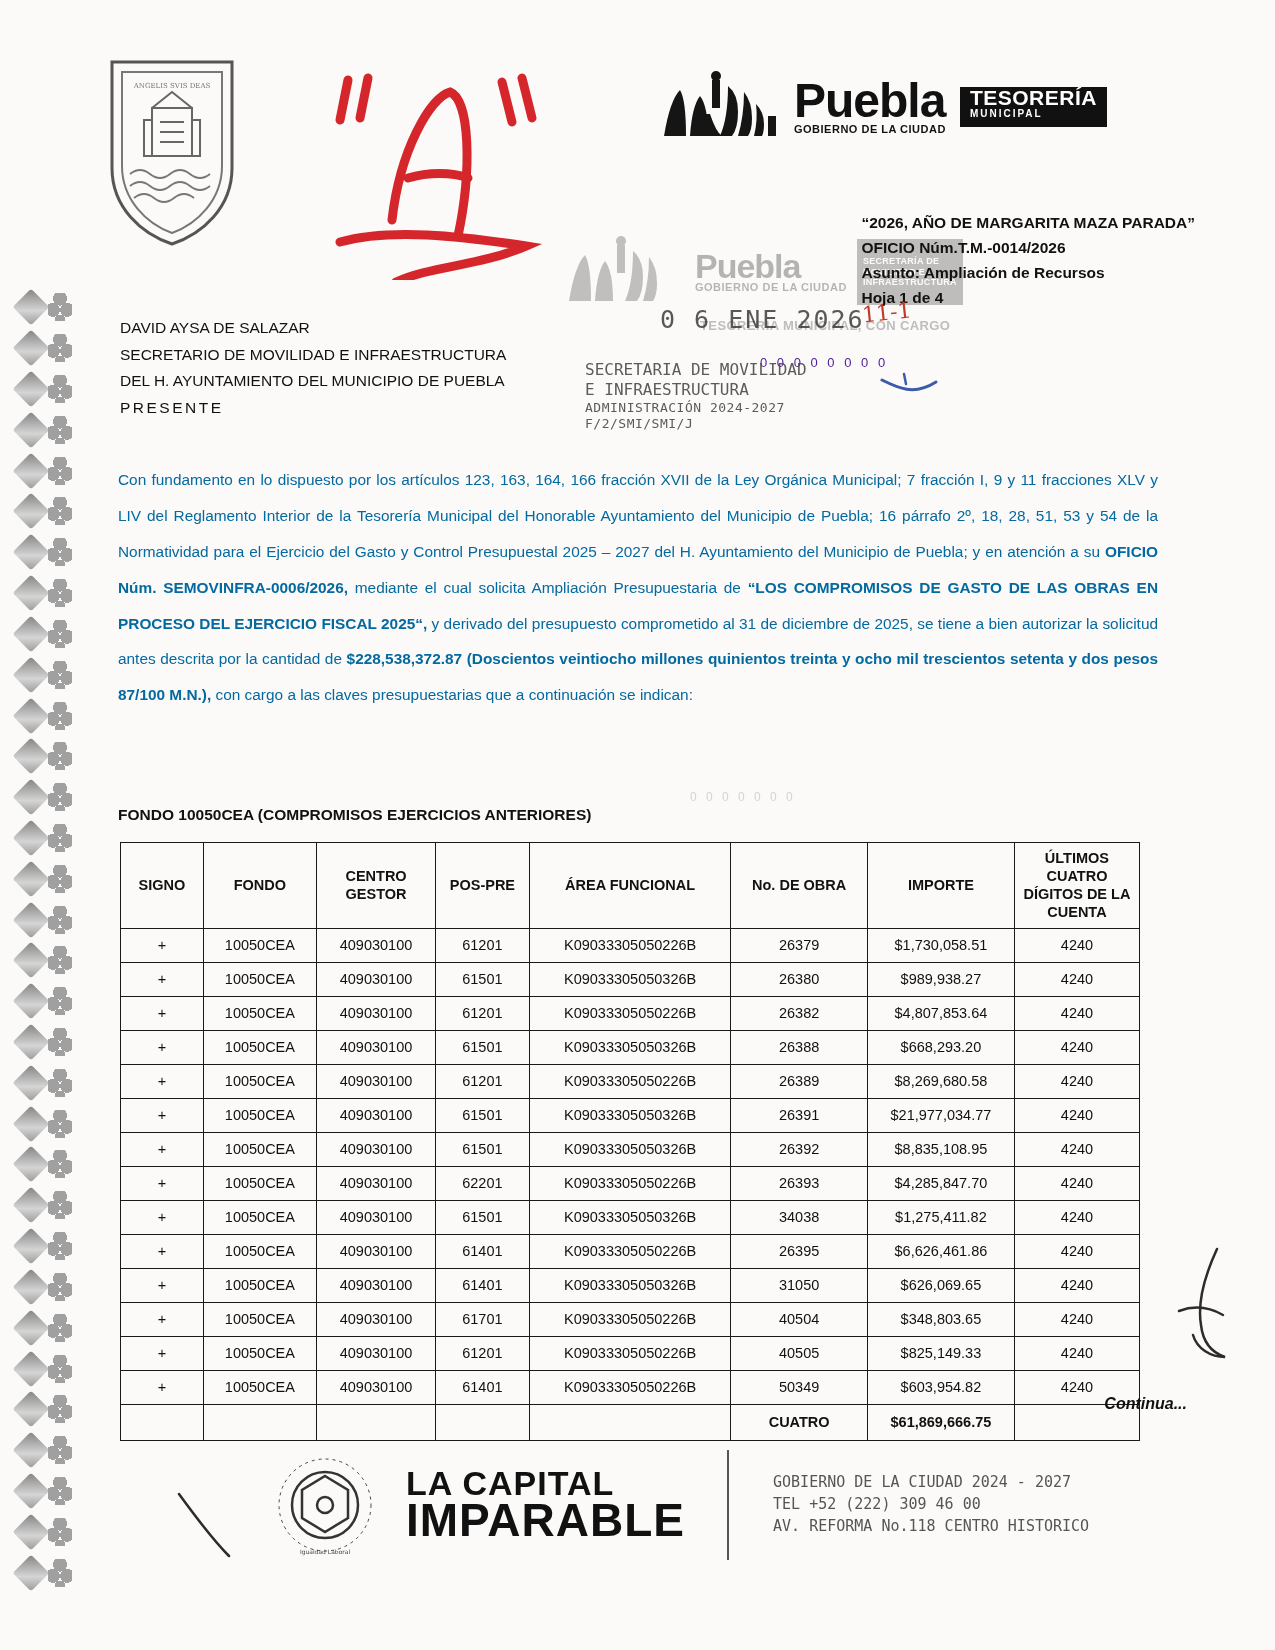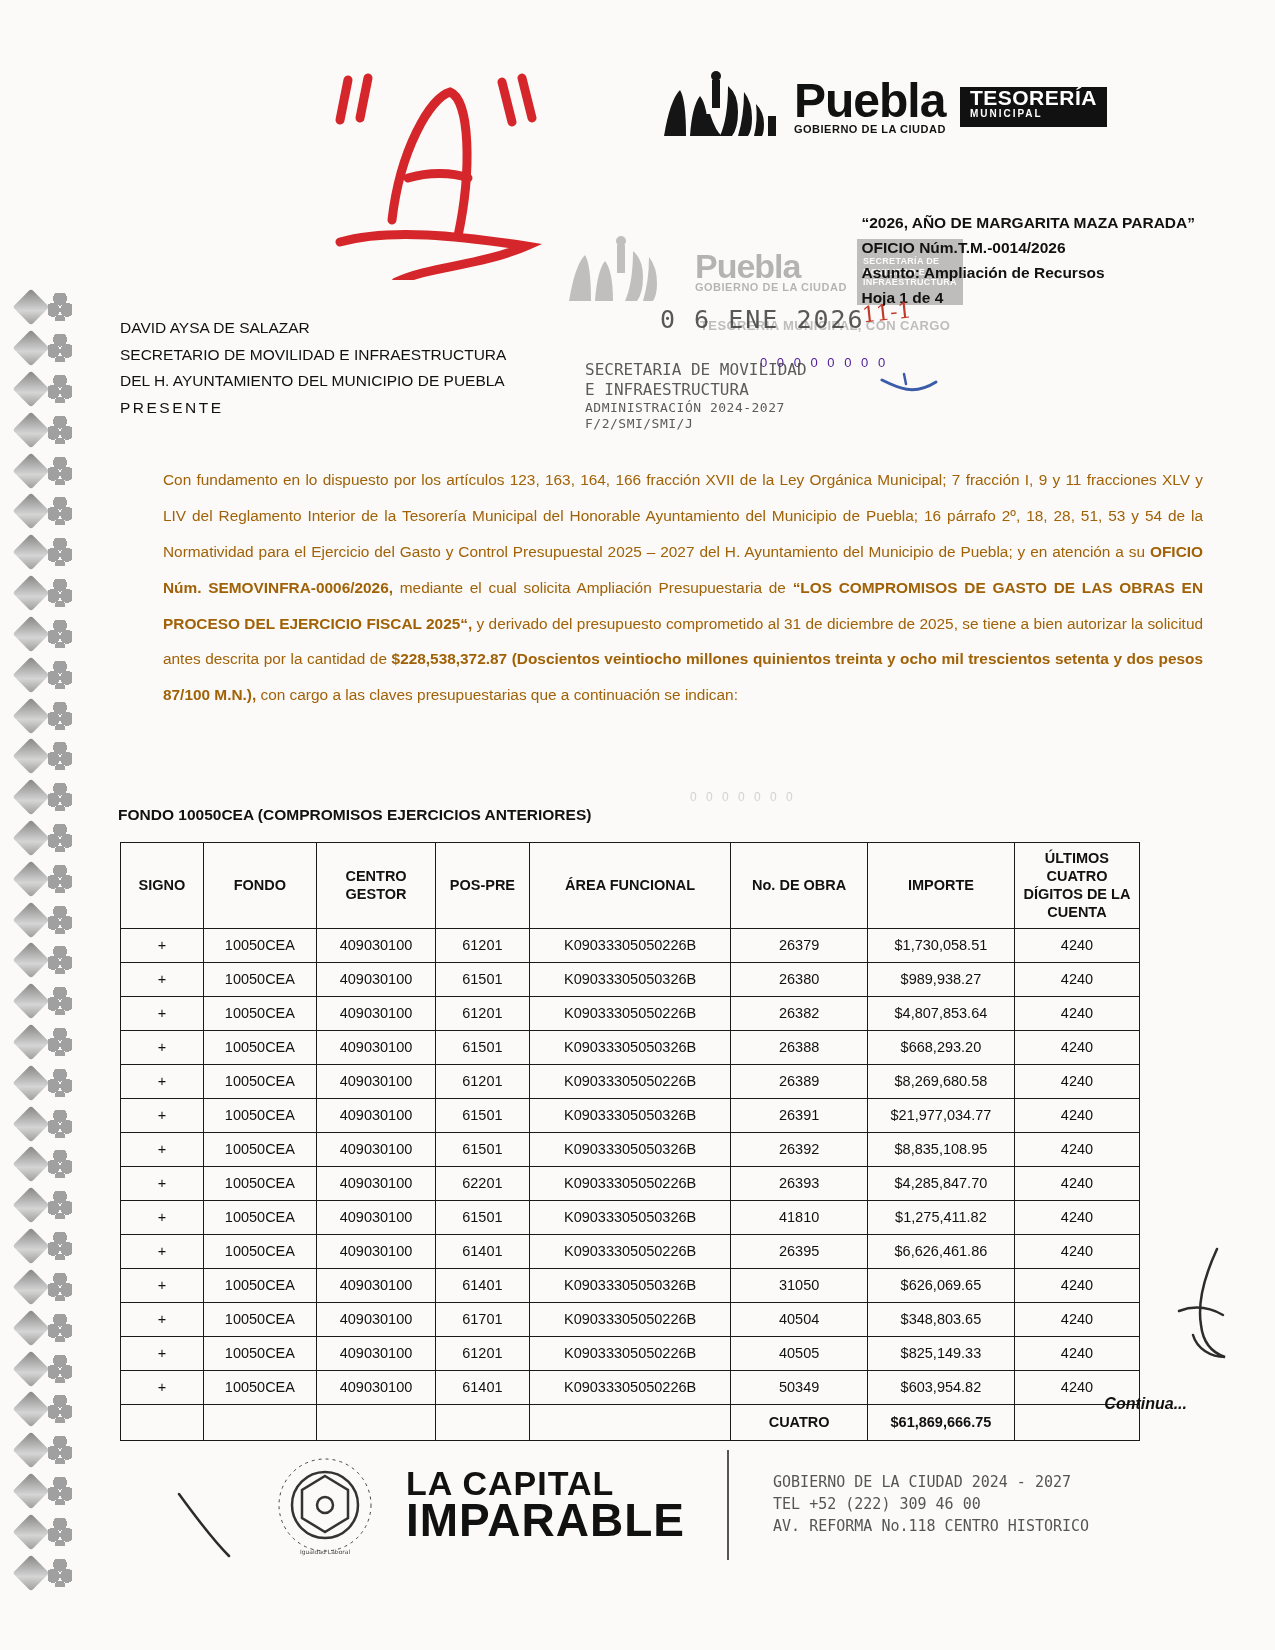--- a/index.html
+++ b/index.html
@@ -203,22 +203,21 @@
 
   
   .body-text {
     position: absolute;
     left: 118px;
     top: 462px;
     width: 1040px;
     font-size: 15.4px;
     line-height: 2.33;
     text-align: justify;
-    color: #a16207;
-    margin-left: 45px;
+    color: #0369a1;
   }
   .body-text b { font-weight: bold; }
 
   .fondo-title {
     position: absolute;
     left: 118px;
     top: 806px;
     font-size: 15.5px;
     font-weight: bold;
   }
@@ -435,20 +434,39 @@
     <div class="strip-cell">
         <div class="diamond"></div>
         <div class="flower"></div>
       </div>
     <div class="strip-cell">
         <div class="diamond"></div>
         <div class="flower"></div>
       </div>
   </div>
 
+  <div class="coat">
+    <svg viewBox="0 0 160 200" xmlns="http://www.w3.org/2000/svg">
+      <path d="M20 14 H140 V120 C140 160 110 186 80 196 C50 186 20 160 20 120 Z" fill="none" stroke="#555" stroke-width="3"></path>
+      <path d="M30 24 H130 V118 C130 152 105 176 80 185 C55 176 30 152 30 118 Z" fill="none" stroke="#777" stroke-width="2"></path>
+      <g stroke="#666" stroke-width="2" fill="none">
+        <rect x="60" y="60" width="40" height="48"></rect>
+        <rect x="52" y="72" width="8" height="36"></rect>
+        <rect x="100" y="72" width="8" height="36"></rect>
+        <path d="M60 60 L80 44 L100 60"></path>
+        <path d="M68 74 h24 M68 84 h24 M68 94 h24"></path>
+      </g>
+      <g stroke="#777" stroke-width="2" fill="none">
+        <path d="M38 126 q10 -8 20 0 t20 0 t20 0 t20 0"></path>
+        <path d="M38 138 q10 -8 20 0 t20 0 t20 0 t20 0"></path>
+        <path d="M42 150 q10 -8 20 0 t20 0 t20 0"></path>
+      </g>
+      <text x="80" y="40" font-size="7" fill="#777" text-anchor="middle" font-family="DejaVu Serif, serif">ANGELIS SVIS DEAS</text>
+    </svg>
+  </div>
 
   <div class="handwriting hw-a">
     <svg viewBox="0 0 220 220" xmlns="http://www.w3.org/2000/svg">
       <g stroke="#d5272b" stroke-width="9" fill="none" stroke-linecap="round">
         <path d="M18 20 L10 60 M38 18 L30 58"></path>
         <path d="M172 22 L182 62 M192 18 L202 58"></path>
         <path d="M62 160 C70 90 100 38 120 32 C140 40 142 110 128 176"></path>
         <path d="M78 118 C98 112 122 112 138 118"></path>
         <path d="M10 182 C60 168 130 176 196 186 C150 206 100 206 66 222"></path>
       </g>
@@ -636,21 +654,21 @@
           <td>26393</td>
           <td>$4,285,847.70</td>
           <td>4240</td>
         </tr>
         <tr>
           <td>+</td>
           <td>10050CEA</td>
           <td>409030100</td>
           <td>61501</td>
           <td>K09033305050326B</td>
-          <td>41810</td>
+          <td>34038</td>
           <td>$1,275,411.82</td>
           <td>4240</td>
         </tr>
         <tr>
           <td>+</td>
           <td>10050CEA</td>
           <td>409030100</td>
           <td>61401</td>
           <td>K09033305050226B</td>
           <td>26395</td>

